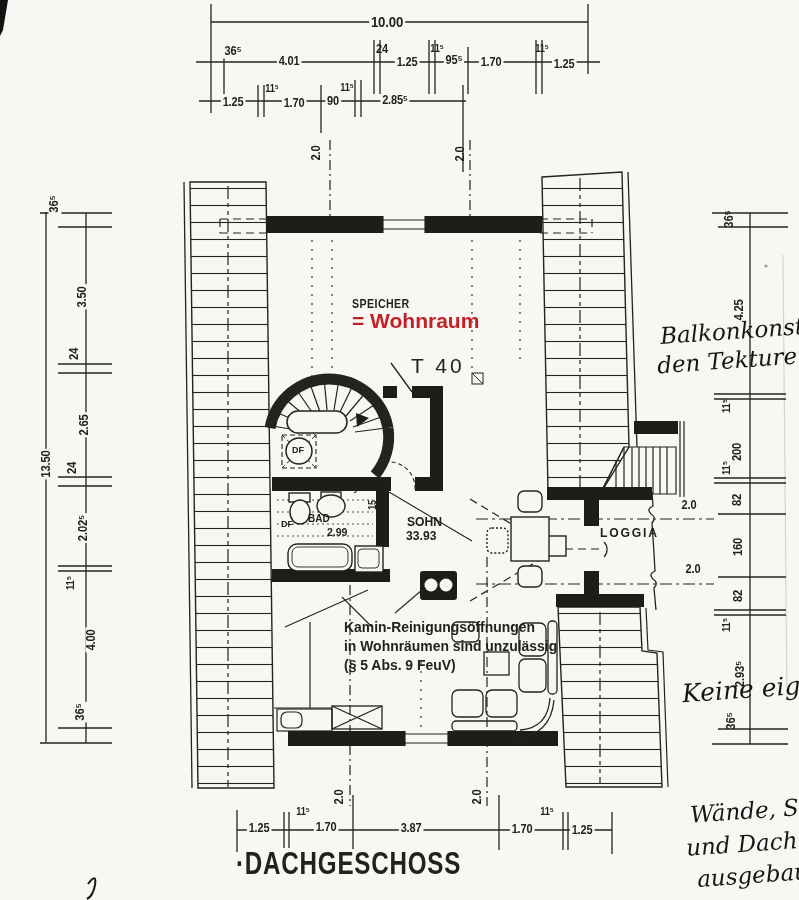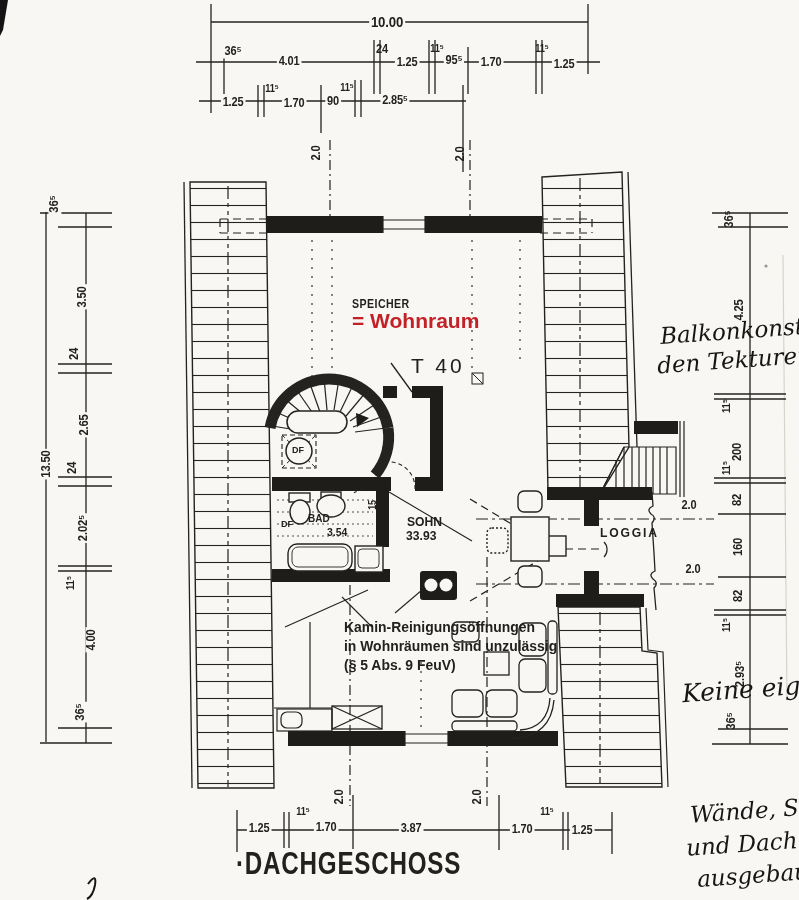--- a/index.html
+++ b/index.html
@@ -359,21 +359,21 @@
   <span class="lbl rot" style="left:478px;top:797px">2.0</span>
   <span class="lbl ctr" style="left:689px;top:506px">2.0</span>
   <span class="lbl ctr" style="left:693px;top:570px">2.0</span>
 
   <span class="room" style="left:352px;top:297px;font-size:12.5px;letter-spacing:.5px;transform:scaleX(.85);transform-origin:left">SPEICHER</span>
   <span class="room note-red" style="left:352px;top:309px;font-size:21px">= Wohnraum</span>
   <span class="room" style="left:411px;top:354px;font-size:21px;font-weight:normal;letter-spacing:3px">T 40</span>
   <span class="room" style="left:292px;top:445px;font-size:9px">DF</span>
   <span class="room" style="left:281px;top:519px;font-size:9px">DF</span>
   <span class="room" style="left:308px;top:513px;font-size:10px">BAD</span>
-  <span class="room" style="left:327px;top:526px;font-size:10.5px">3.54</span>
+  <span class="room" style="left:327px;top:526px;font-size:10.5px">2.99</span>
   <span class="room" style="left:407px;top:514px;font-size:13.5px;transform:scaleX(.9);transform-origin:left">SOHN</span>
   <span class="room" style="left:406px;top:528px;font-size:13.5px;transform:scaleX(.9);transform-origin:left">33.93</span>
   <span class="room" style="left:600px;top:525px;font-size:13.5px;letter-spacing:2px;transform:scaleX(.9);transform-origin:left">LOGGIA</span>
   <span class="lbl rot" style="left:373px;top:505px;font-size:10px">15</span>
 
   <div class="anno" style="left:344px;top:618px">
     <div>Kamin-Reinigungsöffnungen</div>
     <div>in Wohnräumen sind unzulässig</div>
     <div>(§ 5 Abs. 9 FeuV)</div>
   </div>

